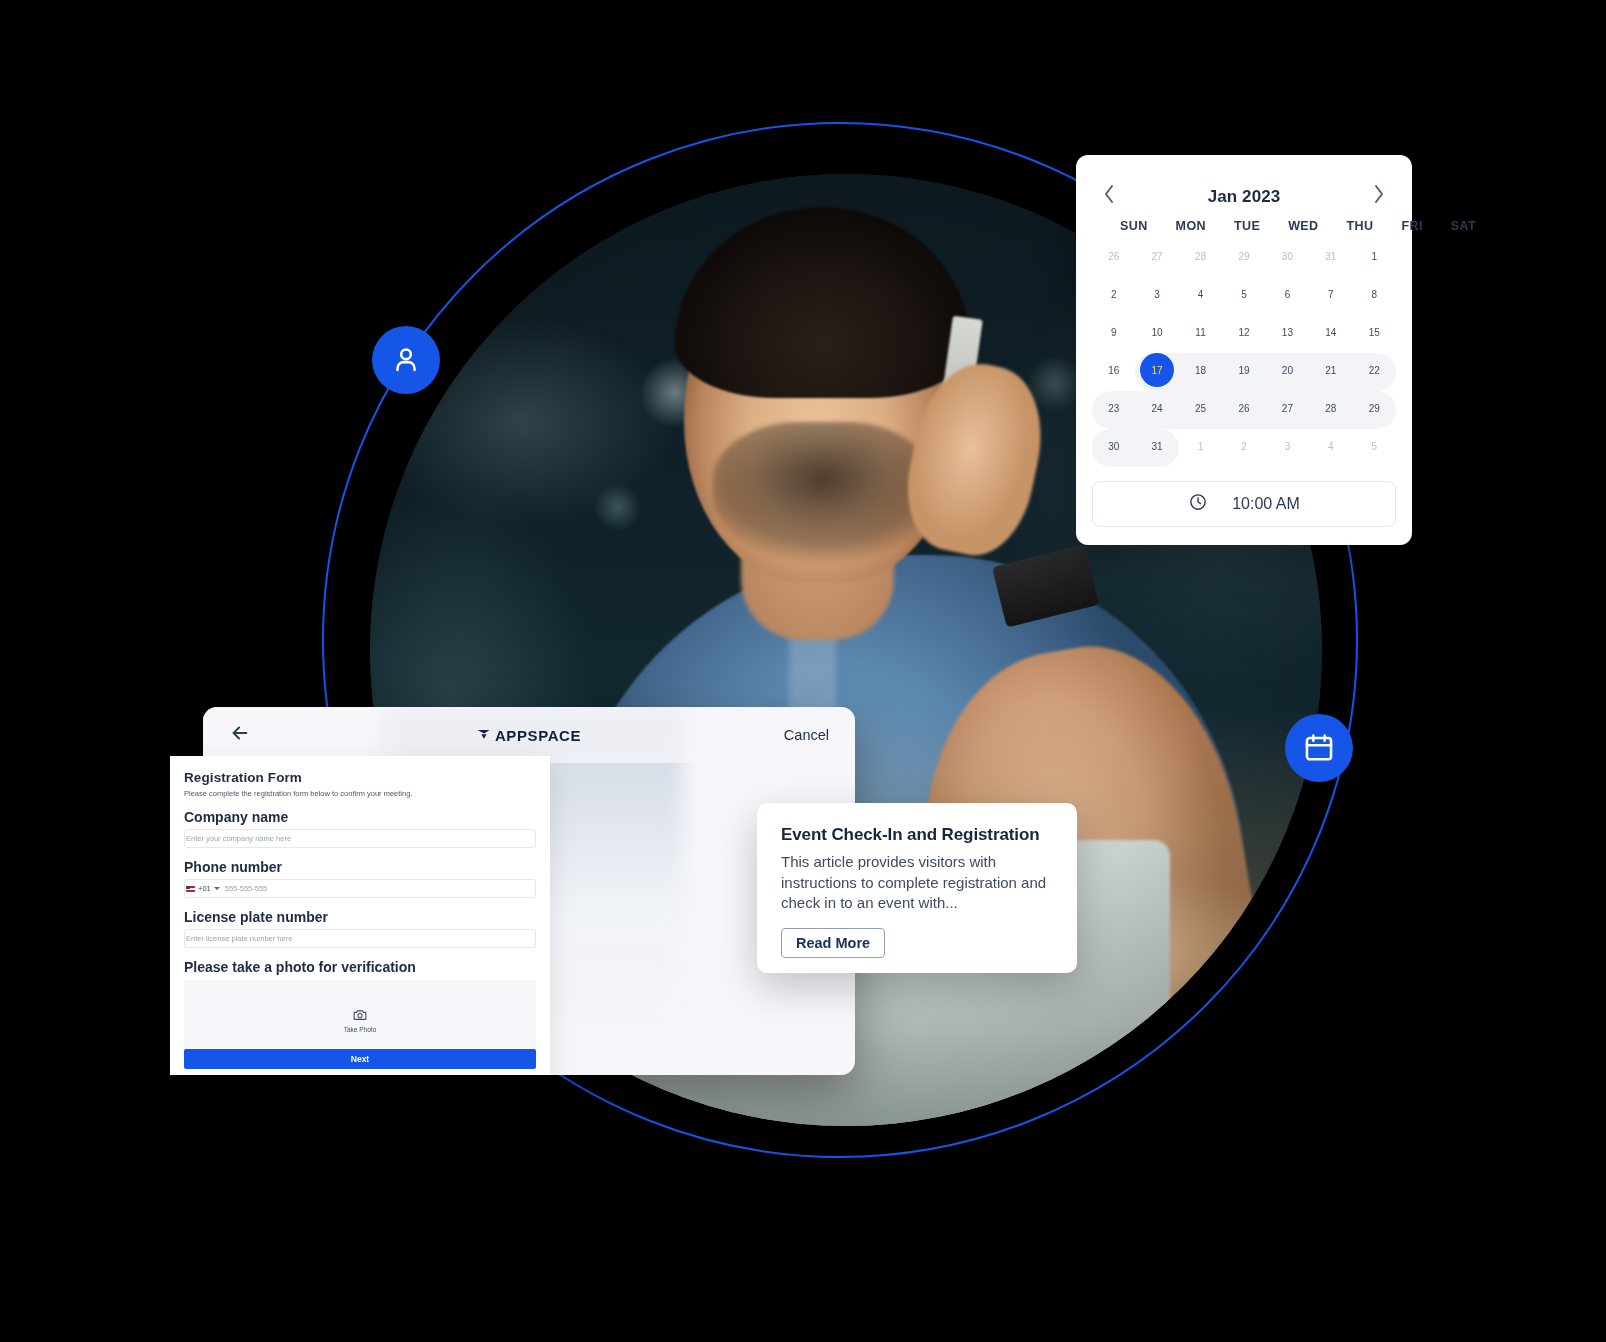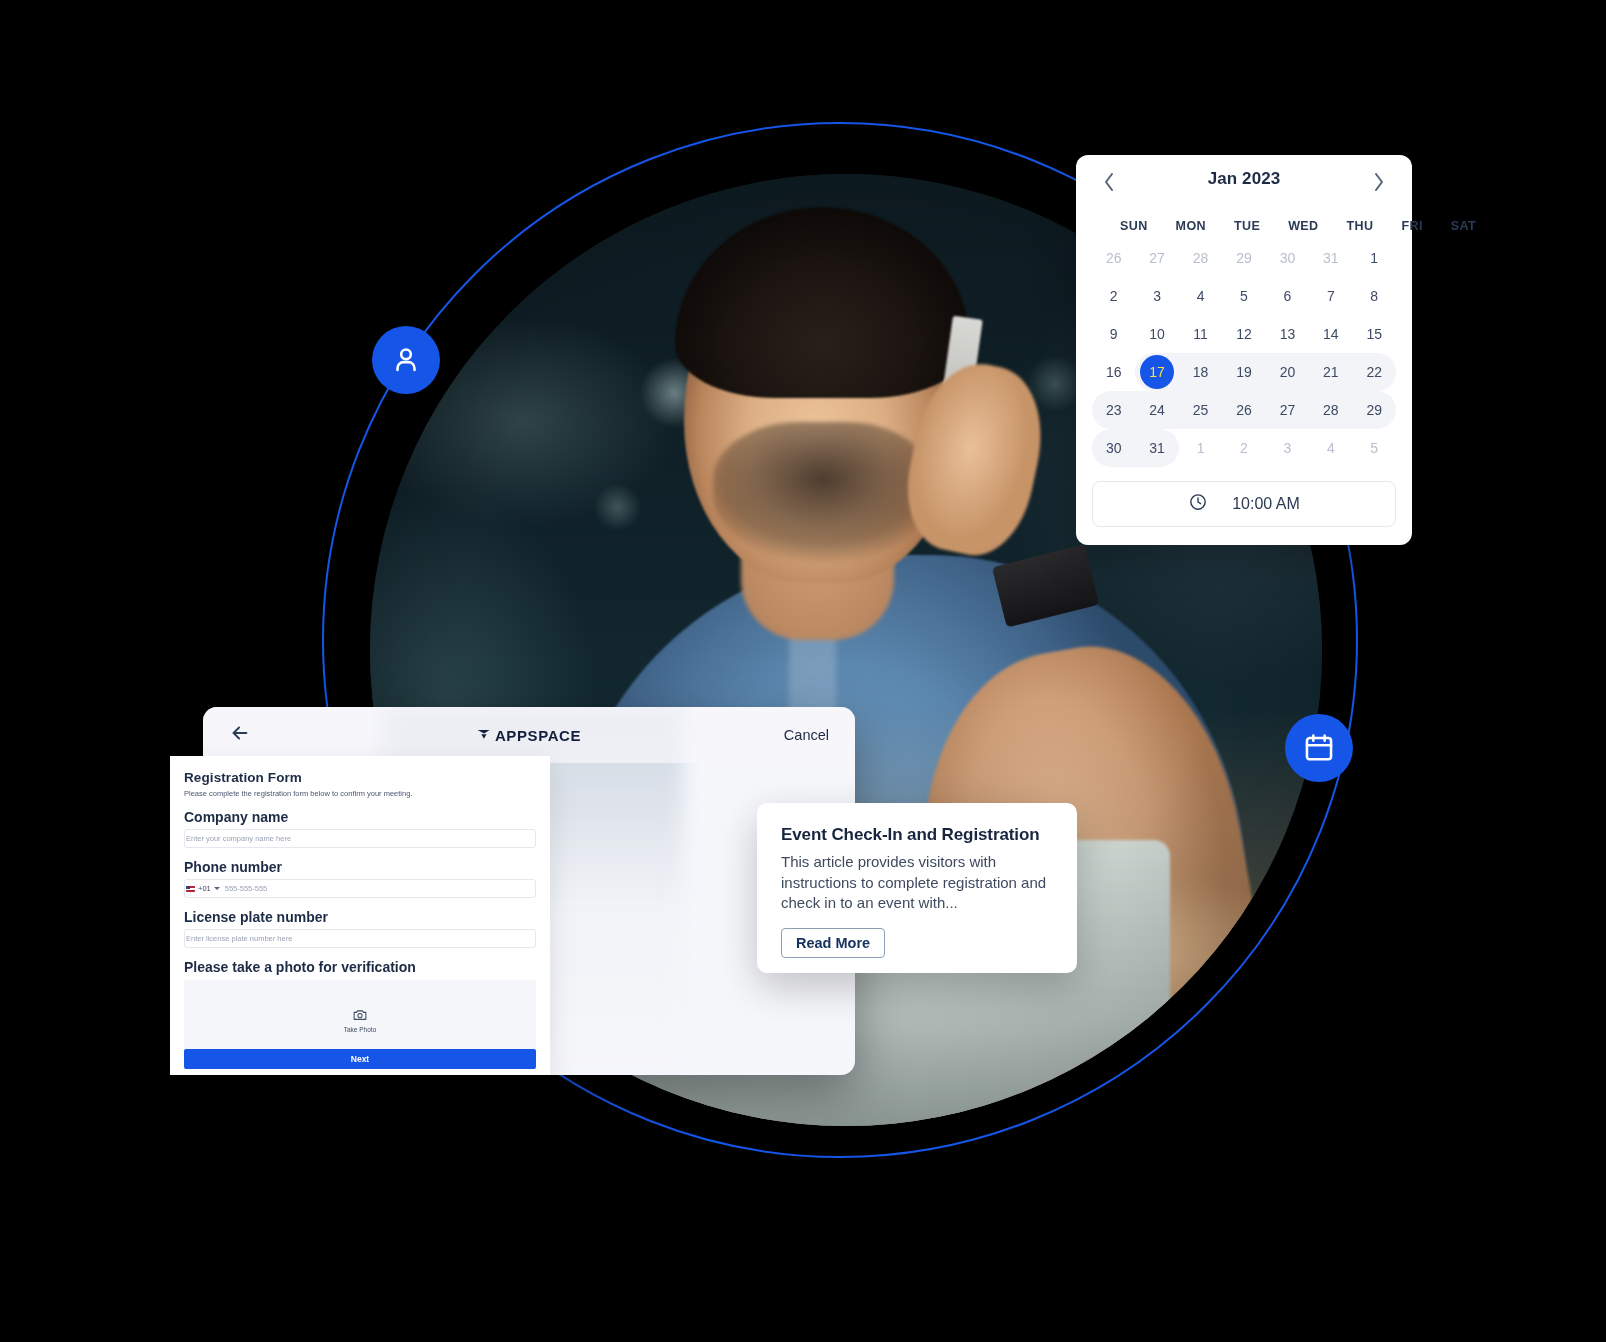--- a/index.html
+++ b/index.html
@@ -144,37 +144,37 @@
   
   .cal-card {
     position:absolute; left:1076px; top:155px;
     width:336px; height:390px;
     background:#ffffff;
     border-radius:12px;
     box-shadow: 0 12px 40px rgba(0,0,0,.28);
     padding:14px 16px 16px;
   }
   .cal-head {
-    display:flex; align-items:flex-start; justify-content:space-between;
+    display:flex; align-items:flex-end; justify-content:space-between;
     height:38px; padding:0 4px;
   }
   .cal-title { font-size:17px; font-weight:700; color:#1d2b45; letter-spacing:.1px; }
   .cal-nav {
     width:26px; height:26px; display:flex; align-items:center; justify-content:center;
     cursor:pointer; color:#55627a;
   }
   .cal-grid { display:grid; grid-template-columns: repeat(7, 1fr); }
   .dow {
     text-align:center; font-size:12.5px; font-weight:700;
     color:#2b3a55; letter-spacing:.4px; padding:12px 0 6px;margin-left:28px;
   }
   .cell {
     position:relative;
-    height:38px; display:flex; align-items:center; justify-content:center;
-    font-size:14px; color:#3d4a63;
+    height:38px; display:flex; align-items:flex-start; justify-content:center;
+    font-size:10px; color:#3d4a63;
   }
   .cell.muted { color:#b7bfcc; }
   .cell.inrange { background:#f2f4f8; }
   .cell.range-start { border-radius:19px 0 0 19px; }
   .cell.range-end { border-radius:0 19px 19px 0; }
   .cell.sel .daynum {
     width:34px; height:34px; border-radius:50%;
     background:#1556e8; color:#fde047; font-weight:500;
     display:flex; align-items:center; justify-content:center;
   }

